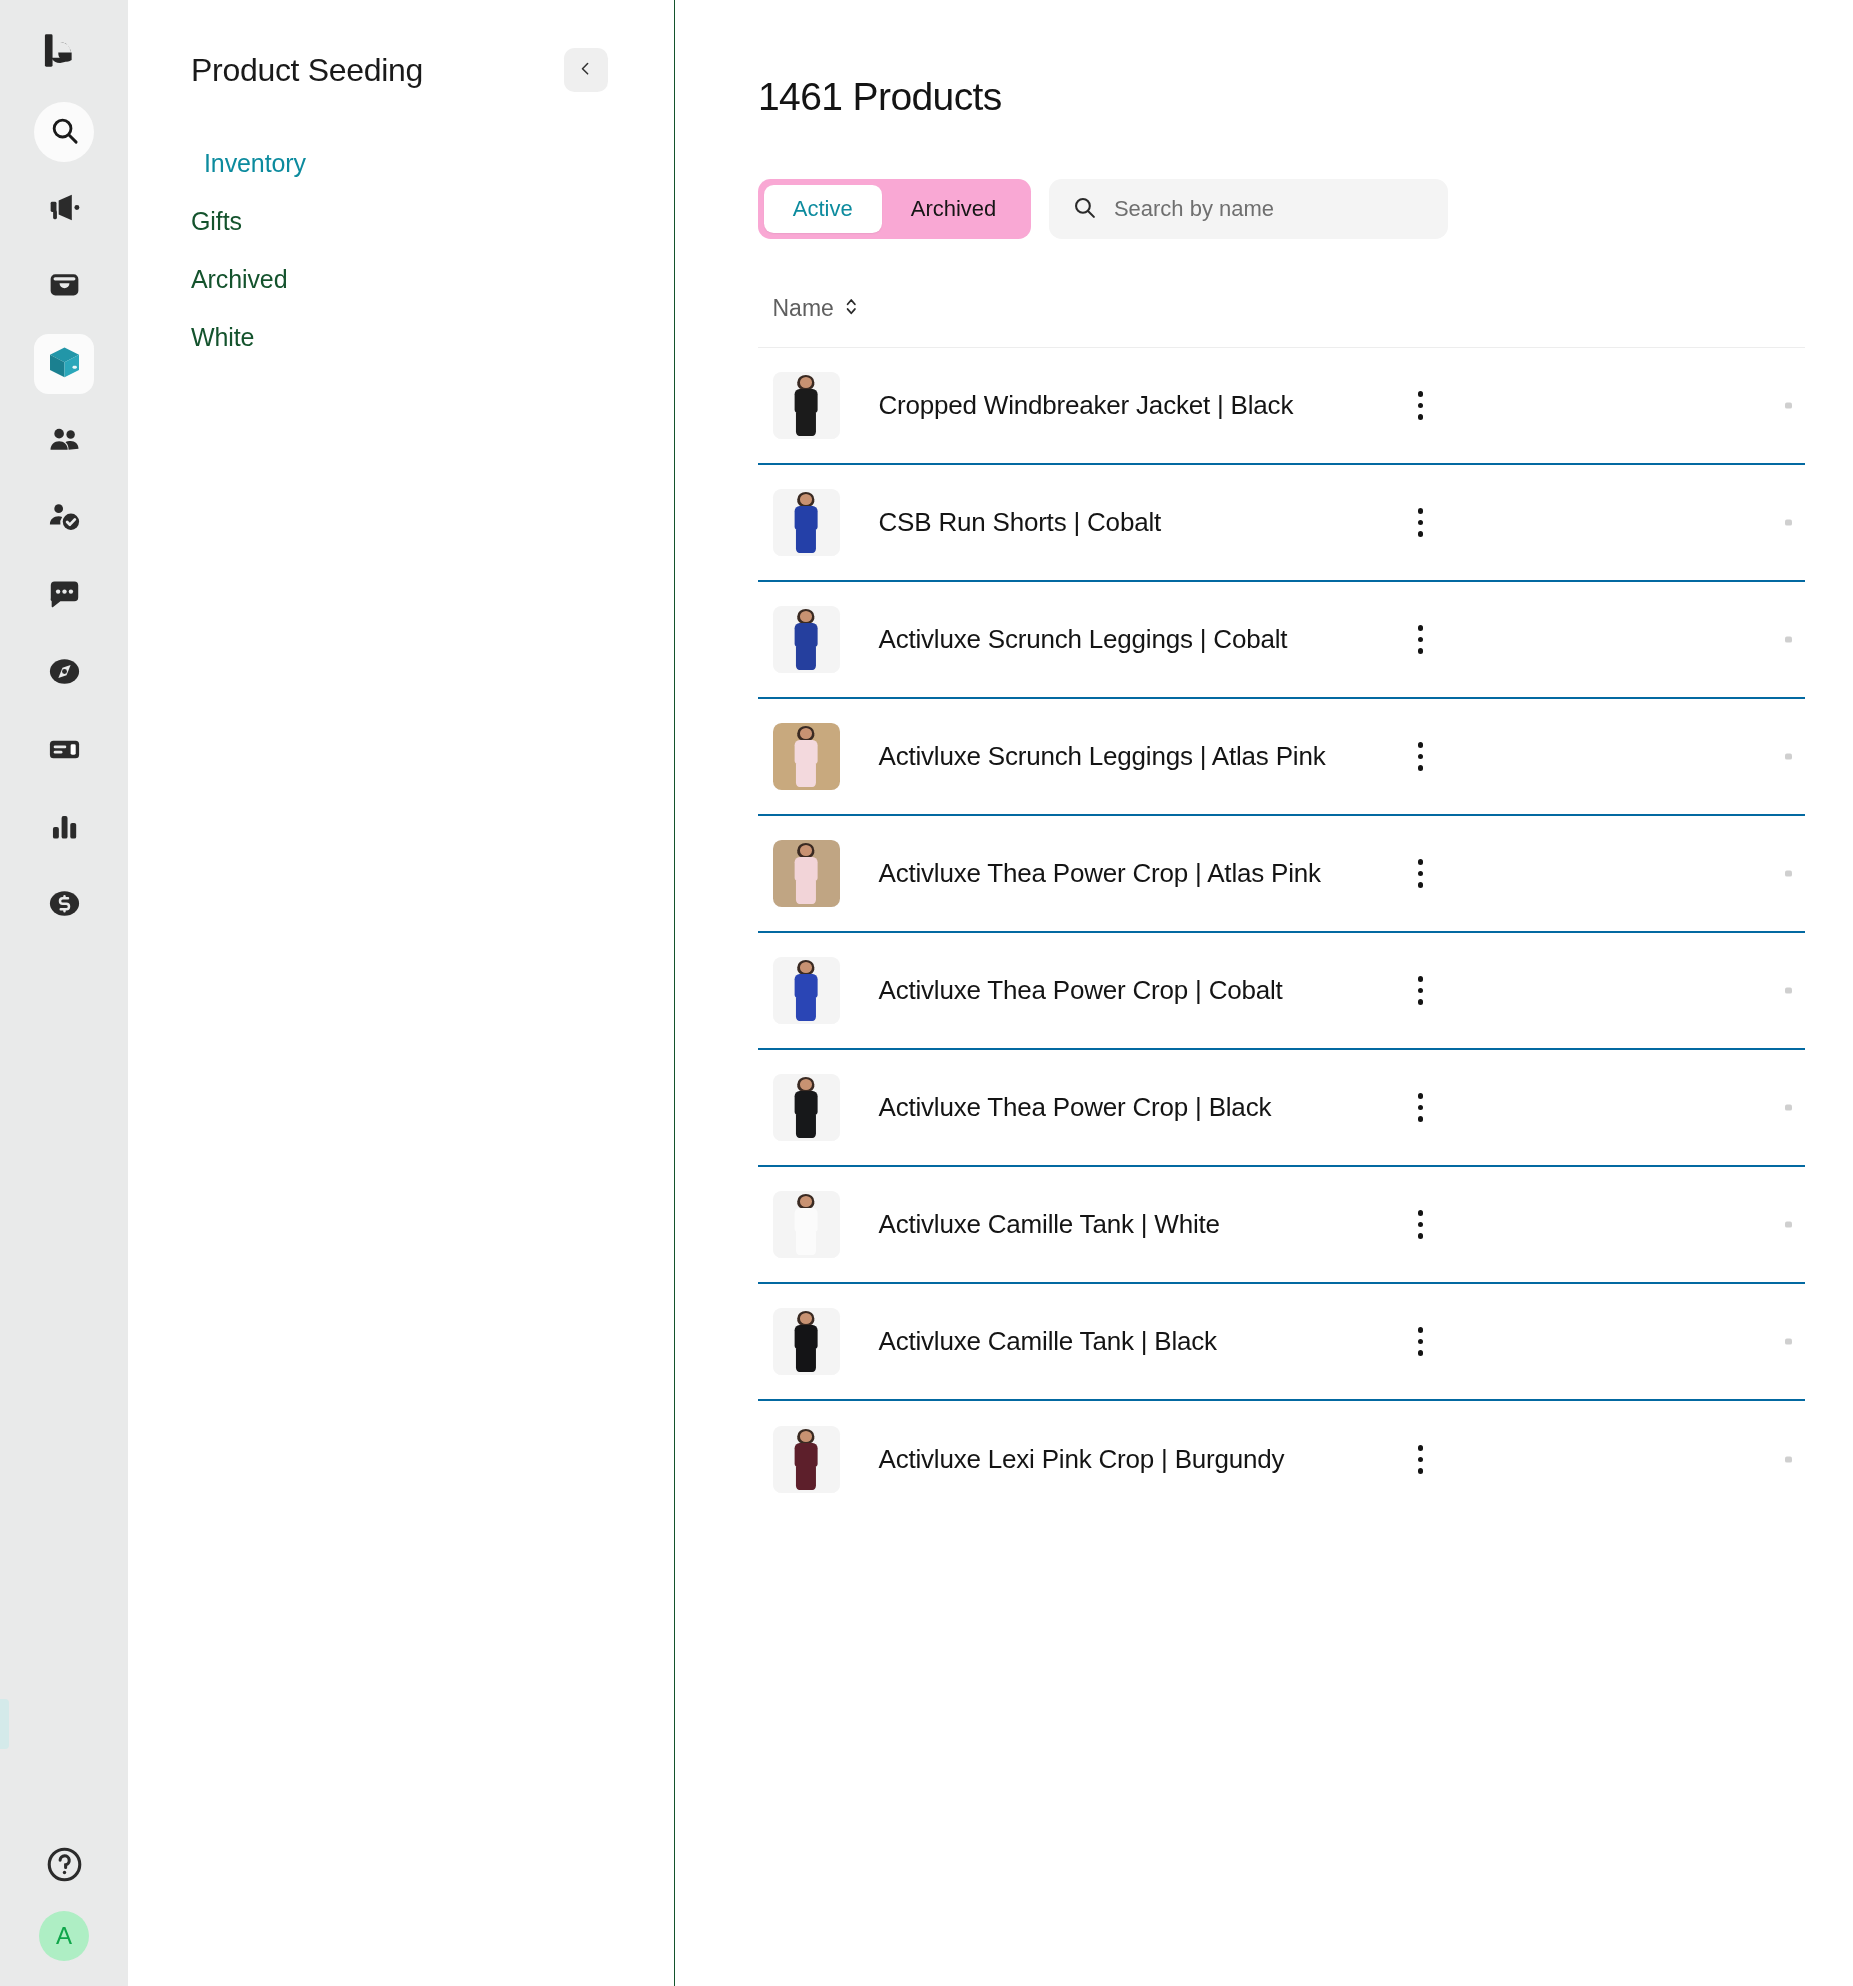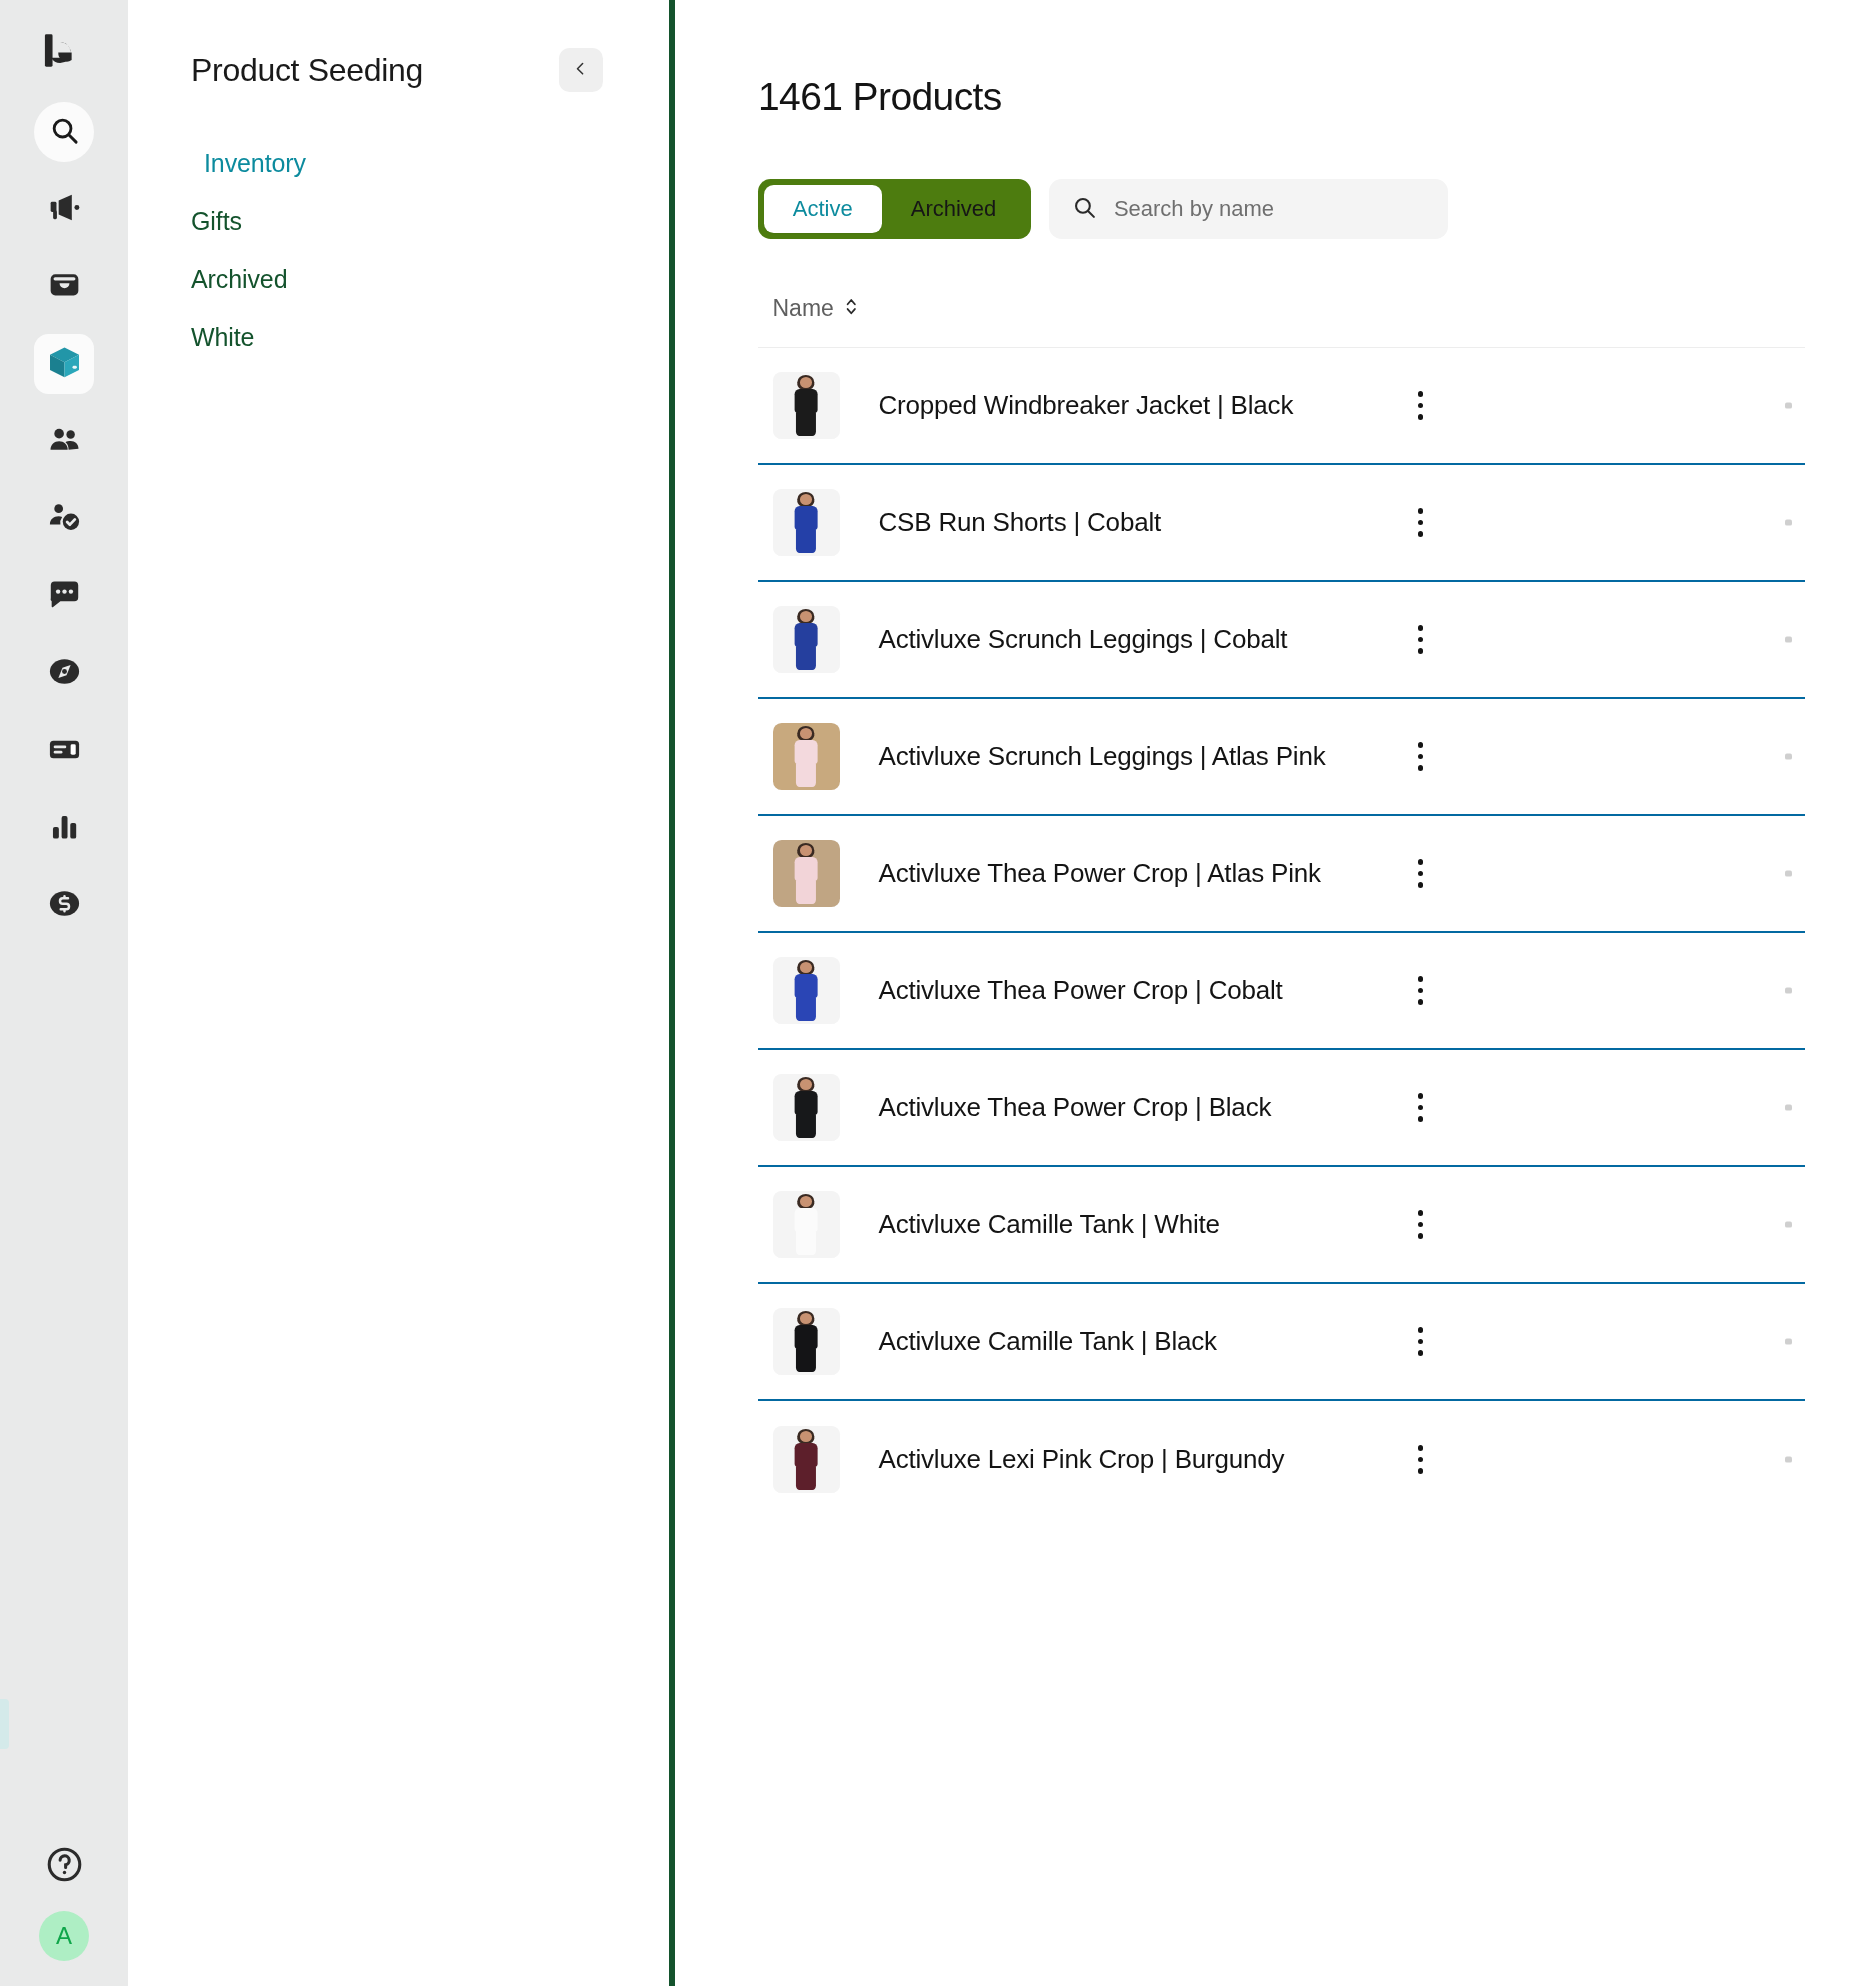--- a/index.html
+++ b/index.html
@@ -45,21 +45,21 @@
   .left-edge-marker {
     position: absolute; left: 0; top: 1699px;
     width: 8.7px; height: 50px;
     background: #d4eaea; border-radius: 0 3.9px 3.9px 0;
   }
 
   
   .panel {
     width: 547px; flex: 0 0 547px; height: 1986px;
     background: #ffffff;
-    border-right: 6px solid #14532d;
+    border-right: 1px solid #14532d;
     padding: 0 0 0 0;
   }
   .panel-head {
     display: flex; align-items: center; justify-content: space-between;
     padding: 48px 66px 0 63px;
   }
   .panel-title {
     font-size: 32px; font-weight: 400; color: #1a1a1a; letter-spacing: -0.3px;
     white-space: nowrap;
   }
@@ -80,21 +80,21 @@
   .main {
     flex: 1; height: 1986px; background: #fff;
     padding: 75px 0 0 83px;
     position: relative;
   }
   .main-title {
     font-size: 39px; font-weight: 400; color: #141414; letter-spacing: -0.6px;
   }
   .toolbar { display: flex; align-items: center; gap: 17.4px; margin-top: 60px; }
   .segmented {
-    display: flex; background: #4d7c0f; border-radius: 12.6px; padding: 5.8px;
+    display: flex; background: #f9a8d4; border-radius: 12.6px; padding: 5.8px;
     height: 60px; align-items: center;
   }
   .seg-btn {
     border: none; background: transparent; cursor: pointer;
     font-family: inherit; font-size: 22px; color: #161616;
     padding: 0 29px; height: 48px; border-radius: 9.7px;
     display: flex; align-items: center; justify-content: center;
   }
   .seg-btn.active { background: #ffffff; color: #0c8b9e; box-shadow: 0 1px 1.9px rgba(0,0,0,.06); }
   .searchbox {

